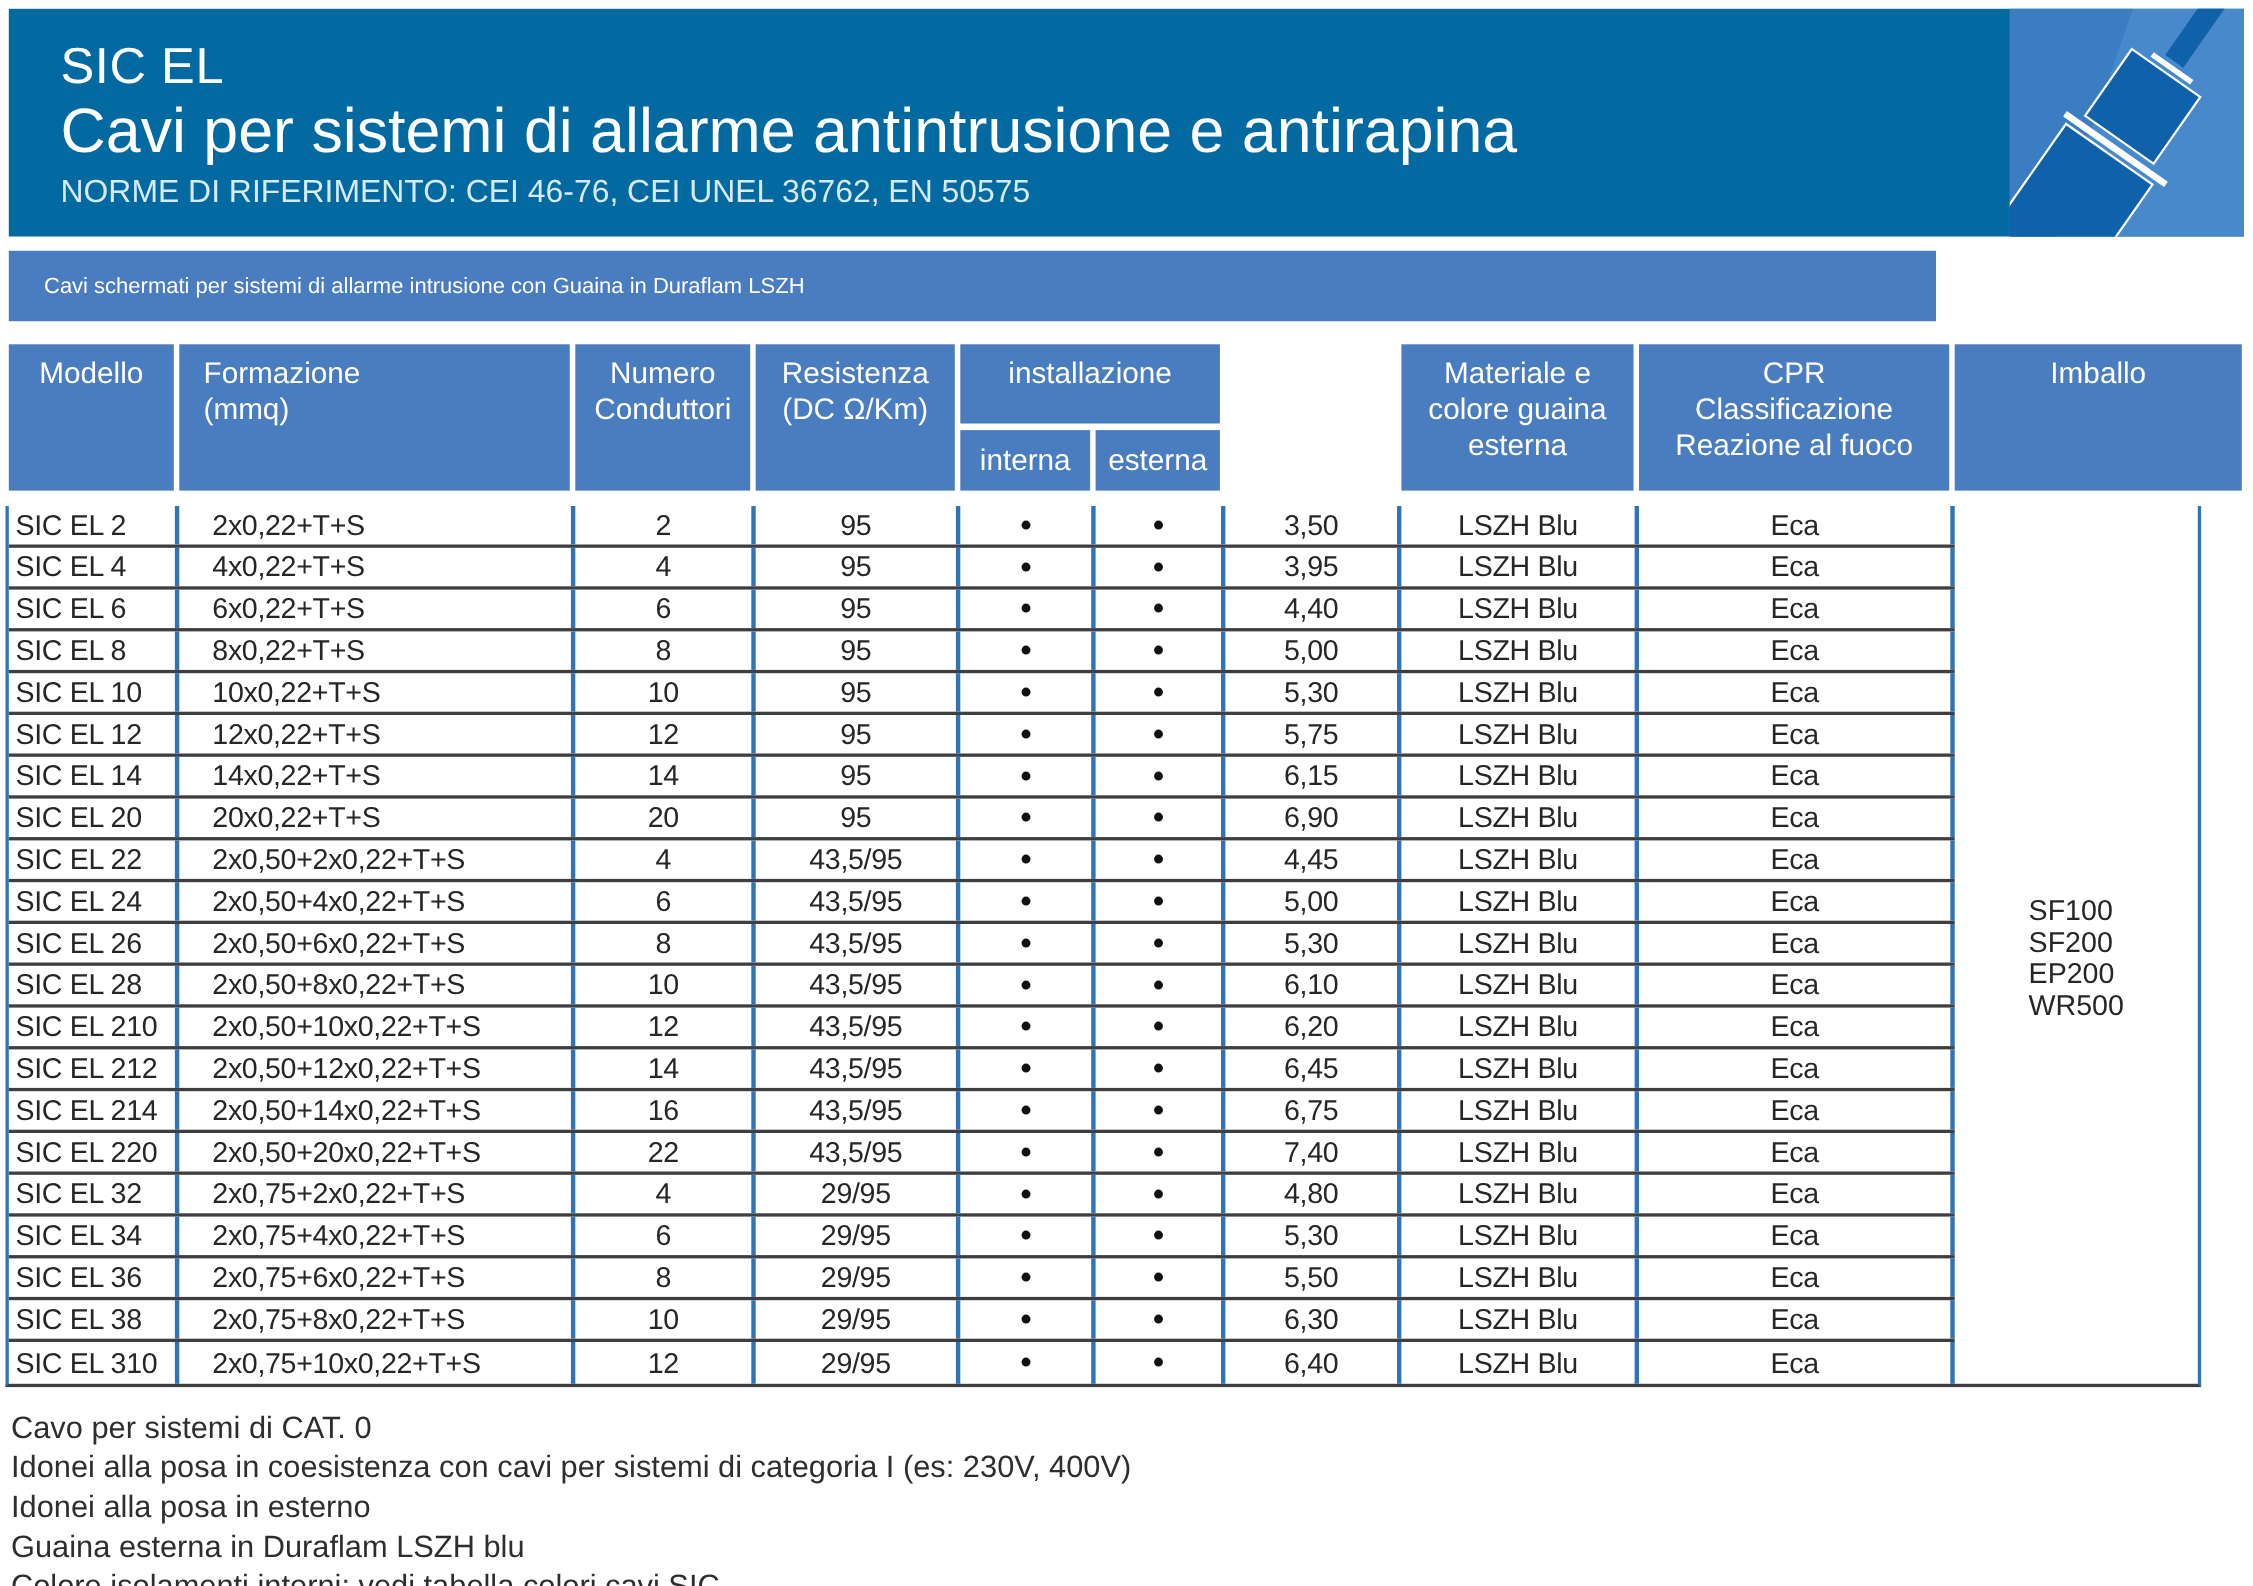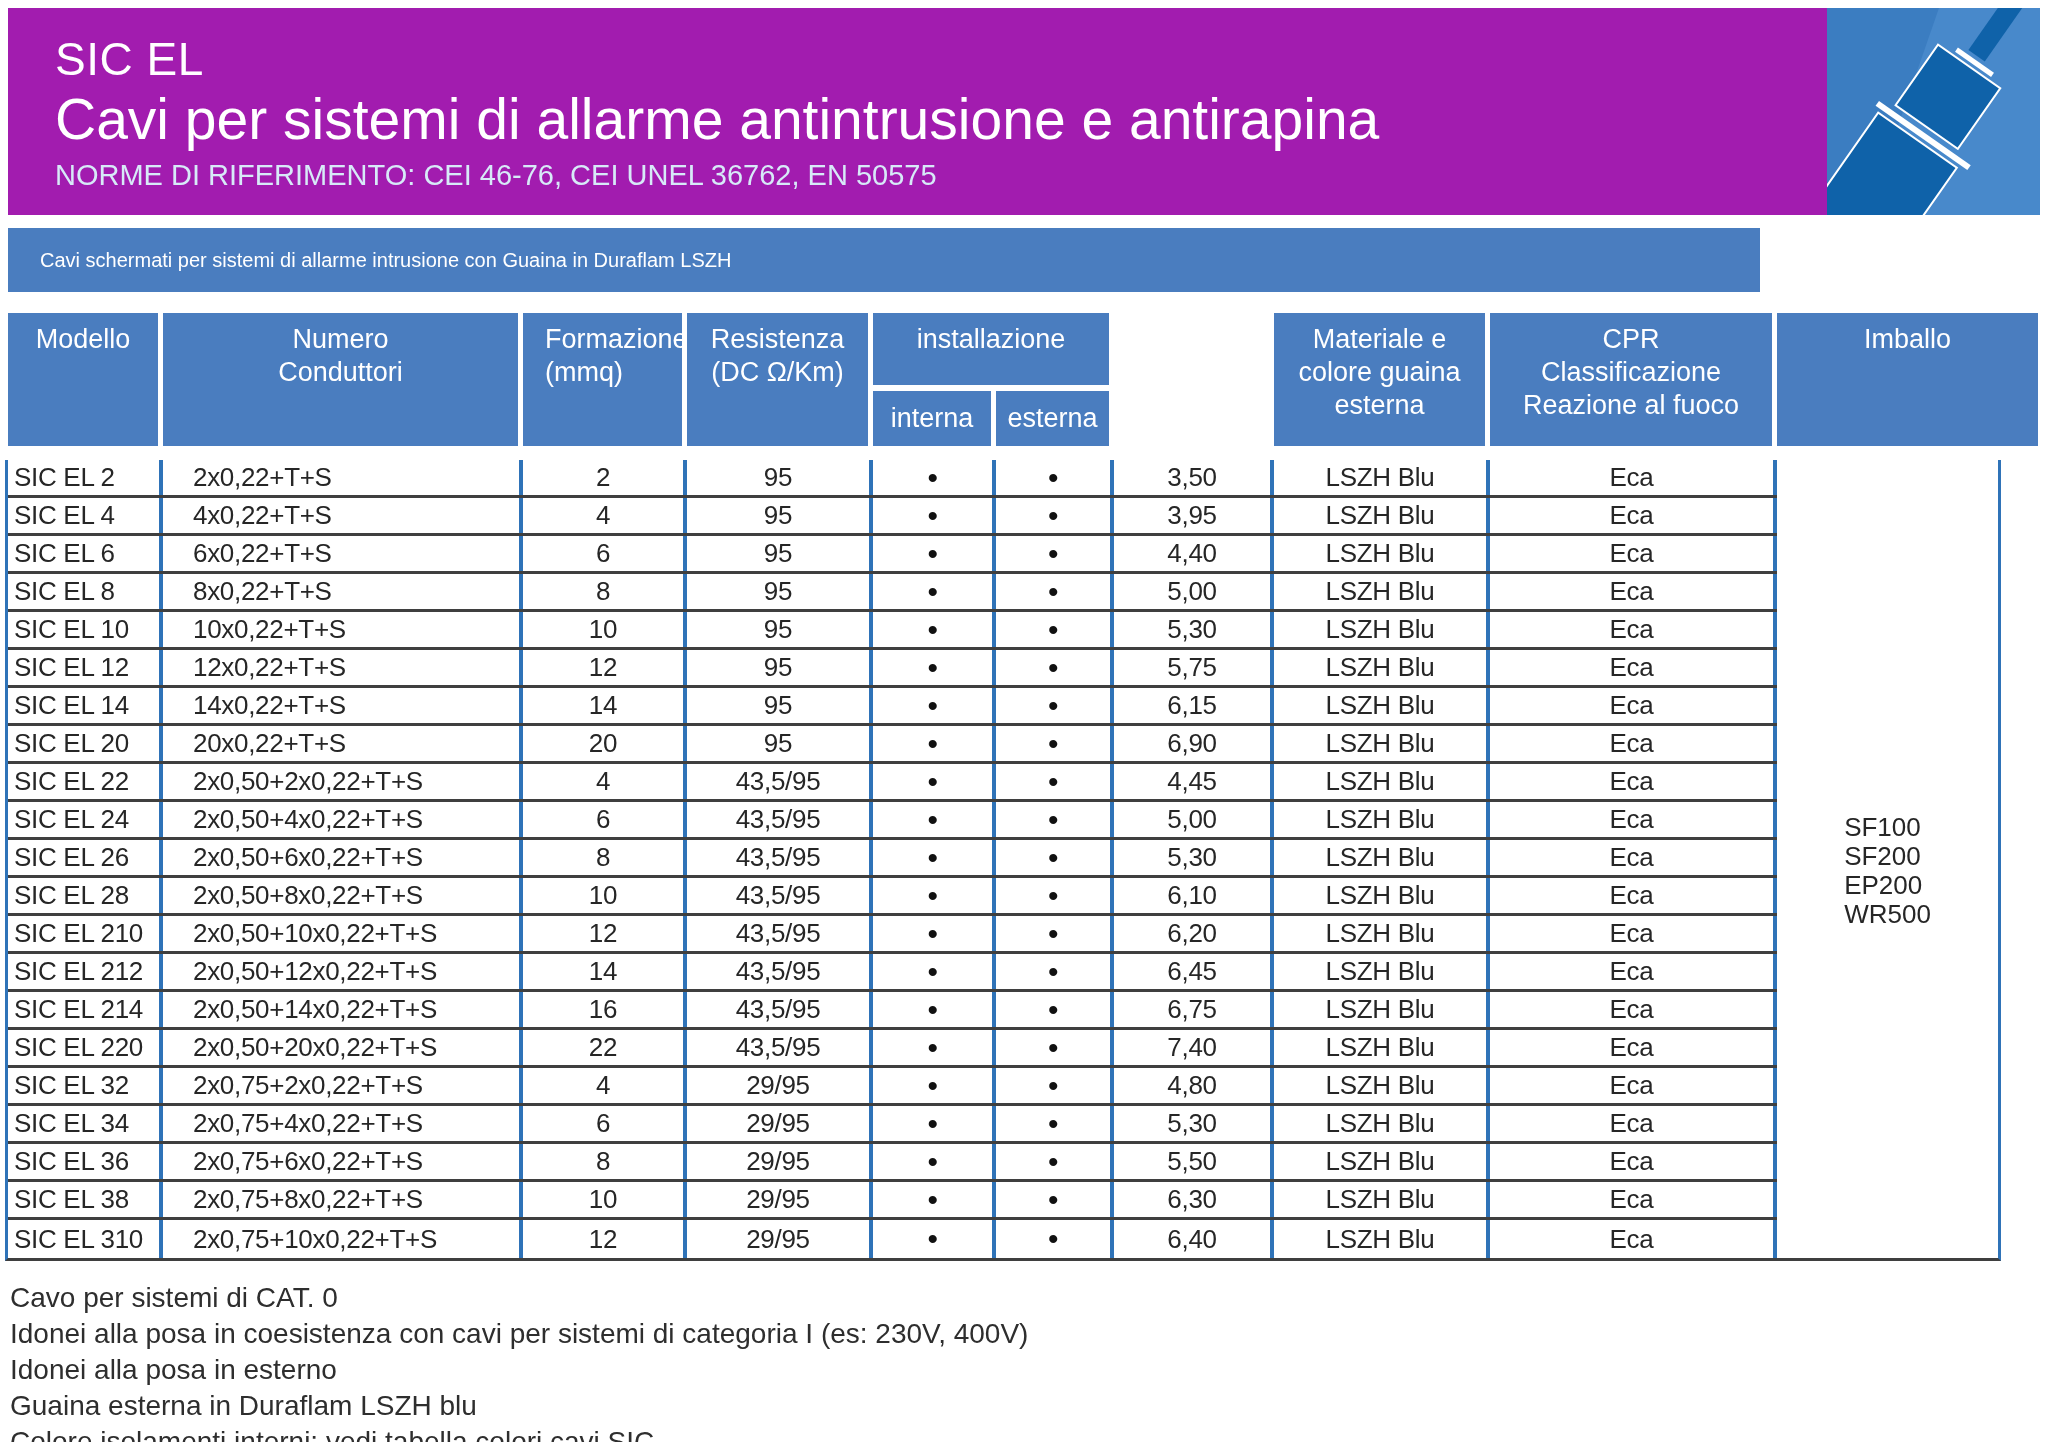--- a/index.html
+++ b/index.html
@@ -8,21 +8,21 @@
     width: 2048px; height: 1442px;
     position: relative;
     font-family: "Liberation Sans", sans-serif;
     overflow: hidden;
   }
 
   
   .band {
     position: absolute; left: 8px; top: 8px;
     width: 2032px; height: 207px;
-    background: #a21caf;
+    background: #0369a1;
   }
   .band-text { position: absolute; left: 47px; top: 24px; color:#ffffff; }
   .product-name { font-size: 46px; line-height: 54px; font-weight: 400; letter-spacing: 0.5px; }
   .page-title   { font-size: 57px; line-height: 66px; font-weight: 400; }
   .norms        { font-size: 29px; line-height: 36px; color: #d7eaf8; margin-top: 5px; }
 
   .icon-box {
     position: absolute; right: 0; top: 0;
     width: 213px; height: 207px;
     background: #4889cb;
@@ -122,24 +122,24 @@
         <rect x="58" y="137" width="96" height="140" fill="#0f62a9" stroke="#ffffff" stroke-width="2"></rect>
       </g>
     </svg>
   </div>
 </div>
 
 <div class="banner">Cavi schermati per sistemi di allarme intrusione con Guaina in Duraflam LSZH</div>
 
 <div class="thead">
   <div class="th span2">Modello</div>
+  <div class="th span2 left">Formazione
+(mmq)</div>
   <div class="th span2">Numero
 Conduttori</div>
-  <div class="th span2 left">Formazione
-(mmq)</div>
   <div class="th span2">Resistenza
 (DC Ω/Km)</div>
   <div class="th group">installazione</div>
   <div class="th sub" style="grid-column:5;">interna</div>
   <div class="th sub" style="grid-column:6;">esterna</div>
   <div class="th span2" style="grid-column:8;">Materiale e
 colore guaina
 esterna</div>
   <div class="th span2" style="grid-column:9;">CPR
 Classificazione

